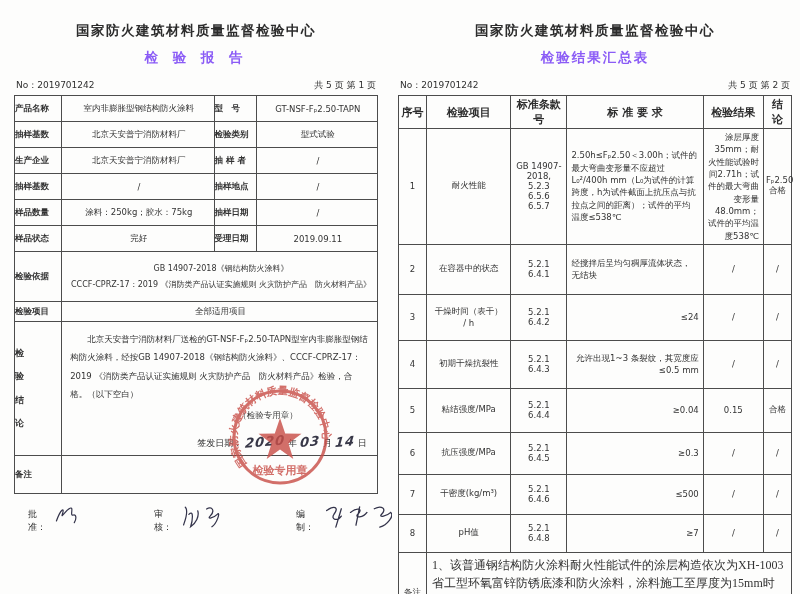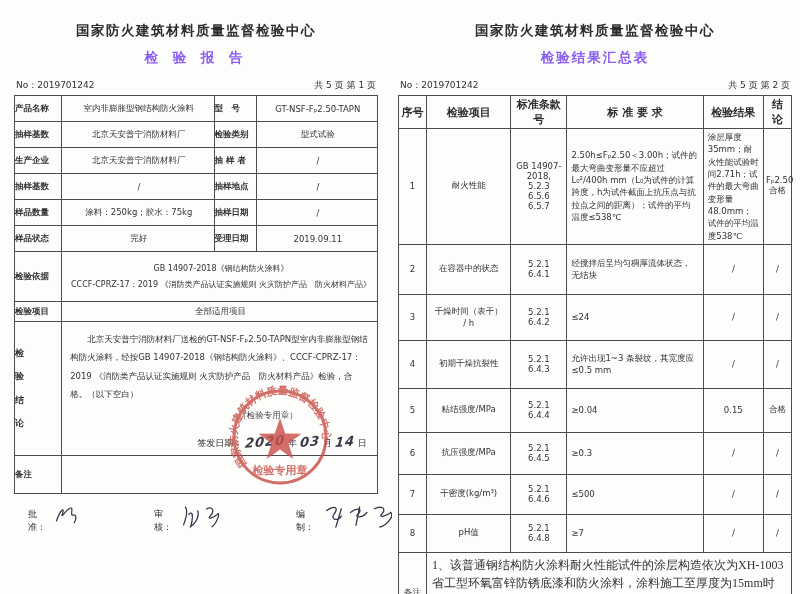--- a/index.html
+++ b/index.html
@@ -48,21 +48,21 @@
   .rt .r2 { height:50px; }
   .rt .r3 { height:46px; }
   .rt .r4 { height:48px; }
   .rt .r5 { height:44px; }
   .rt .r6 { height:42px; }
   .rt .r7 { height:40px; }
   .rt .r8 { height:38px; }
   .rt .rm { height:56px; }
   .rt th { font-size:11px; font-weight:bold; color:#2d2d2d; }
   .req { text-align:left; padding:2px 4px; line-height:1.45; }
-  .reqc { text-align:left; padding:2px 4px; line-height:1.45; }
+  .reqc { text-align:right; padding:2px 4px; line-height:1.45; }
   .remark-cell { font-size:12px; line-height:1.55; text-align:left; padding:3px 5px; vertical-align:middle;font-family:Liberation Serif, serif; }
 </style>
 </head>
 <body>
 
 <div class="sheet">
 
   <div class="page page-left">
     <div class="center-title">国家防火建筑材料质量监督检验中心</div>
     <div class="doc-title">检 验 报 告</div>

